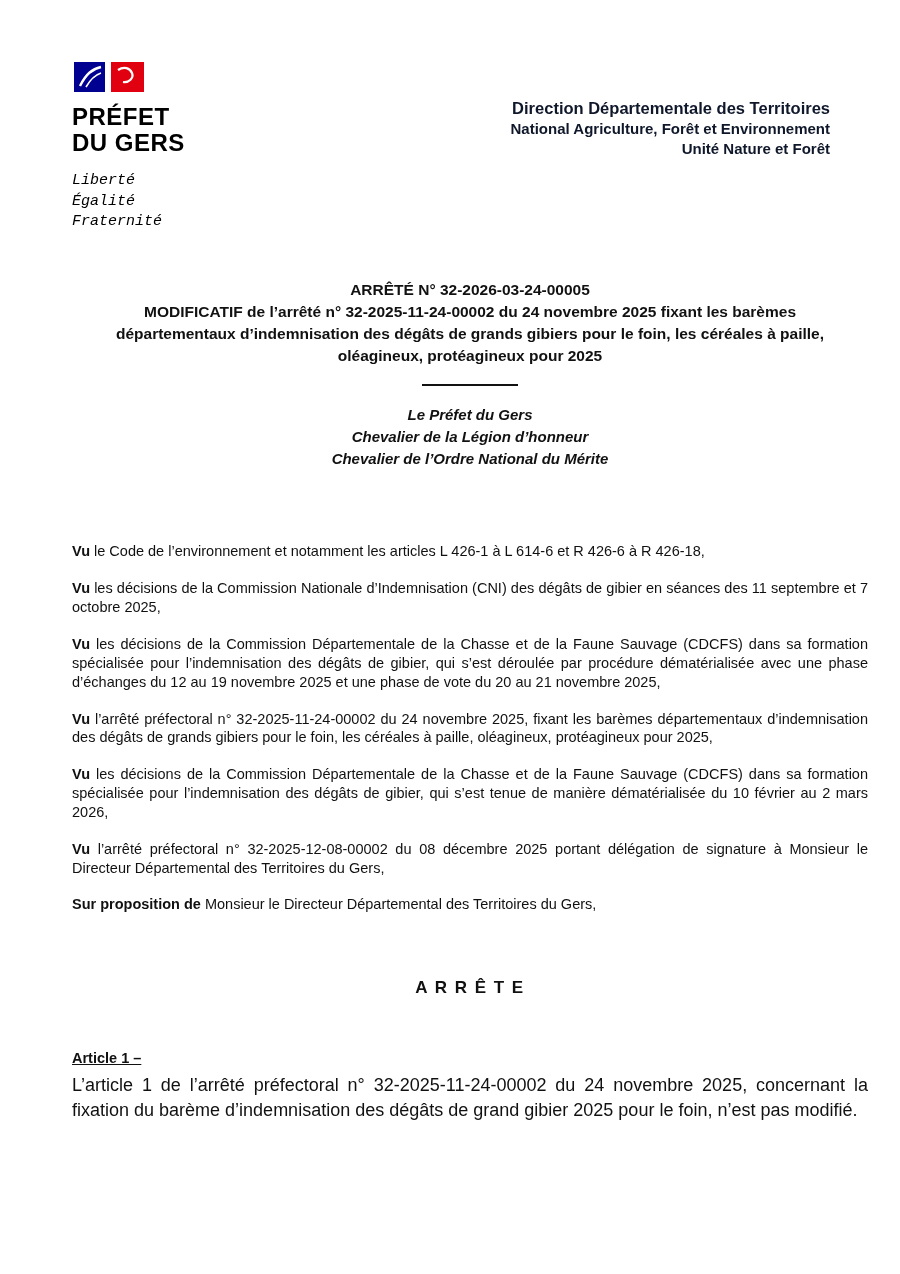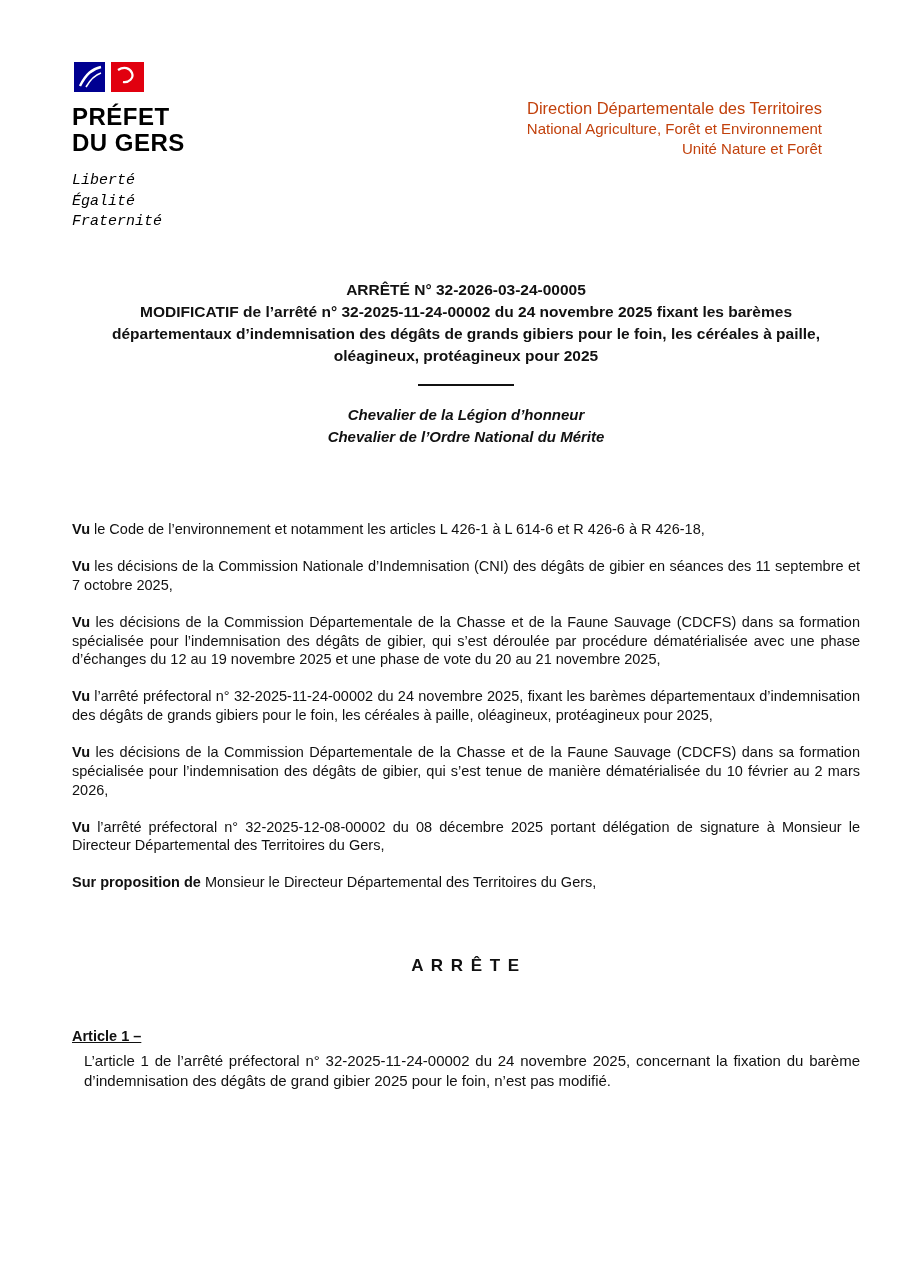--- a/index.html
+++ b/index.html
@@ -4,21 +4,21 @@
 <style>
   * { box-sizing: border-box; }
   html, body { margin: 0; padding: 0; background: #e8e8e8; }
   .page {
     width: 900px;
     height: 1274px;
     margin: 0 auto;
     background: #ffffff;
     font-family: "Liberation Sans", sans-serif;
     color: #111111;
-    padding: 60px 40px 40px 72px;
+    padding: 60px 32px 40px 72px;
     position: relative;
     overflow: hidden;
   }
 
   
   .header { display: flex; justify-content: space-between; align-items: flex-start; }
   .header-left { width: 230px; }
   .emblem { display: block; margin-left: 2px; }
   .prefet-name {
     margin-top: 10px;
@@ -33,22 +33,22 @@
     font-family: Liberation Mono, monospace;
     font-style: italic;
     font-size: 15px;
     line-height: 1.38;
     color: #000000;
   }
   .header-right {
     text-align: right;
     padding-top: 38px;
     padding-right: 38px;
-    font-weight: normal;
-    color: #c2410c;
+    font-weight: bold;
+    color: #0f172a;
   }
   .header-right .svc-line1 { font-size: 16.5px; line-height: 1.3; }
   .header-right .svc-line2, .header-right .svc-line3 { font-size: 15px; line-height: 1.3; }
 
   
   .title-block {
     margin-top: 46px;
     text-align: center;
     font-weight: bold;
     font-size: 15.5px;
@@ -97,22 +97,22 @@
 
   
   .article-section { margin-top: 52px; }
   .article-heading {
     font-weight: bold;
     font-size: 14.5px;
     text-decoration: underline;
     color: #111111;
   }
   .article-body {
-    margin: 7px 0 0 12px;
-    font-size: 15px;
+    margin: 7px 0 0 0;
+    font-size: 18px;
     line-height: 1.35;
     text-align: justify;
     color: #111111;
   }
 </style>
 </head>
 <body>
 
 <div class="page">
 
@@ -143,20 +143,21 @@
   </header>
 
   <div class="title-block">
     <div>ARRÊTÉ N° 32-2026-03-24-00005</div>
     <div>MODIFICATIF de l’arrêté n° 32-2025-11-24-00002 du 24 novembre 2025 fixant les barèmes départementaux d’indemnisation des dégâts de grands gibiers pour le foin, les céréales à paille, oléagineux, protéagineux pour 2025</div>
   </div>
 
   <div class="separator"></div>
 
   <div class="authority">
+    <div>Le Préfet du Gers</div>
     <div>Chevalier de la Légion d’honneur</div>
     <div>Chevalier de l’Ordre National du Mérite</div>
   </div>
 
   <main class="recitals">
     <p class="recital"><span class="lead">Vu</span><span> le Code de l’environnement et notamment les articles L 426-1 à L 614-6 et R 426-6 à R 426-18,</span></p>
     <p class="recital"><span class="lead">Vu</span><span> les décisions de la Commission Nationale d’Indemnisation (CNI) des dégâts de gibier en séances des 11 septembre et 7 octobre 2025,</span></p>
     <p class="recital"><span class="lead">Vu</span><span> les décisions de la Commission Départementale de la Chasse et de la Faune Sauvage (CDCFS) dans sa formation spécialisée pour l’indemnisation des dégâts de gibier, qui s’est déroulée par procédure dématérialisée avec une phase d’échanges du 12 au 19 novembre 2025 et une phase de vote du 20 au 21 novembre 2025,</span></p>
     <p class="recital"><span class="lead">Vu</span><span> l’arrêté préfectoral n° 32-2025-11-24-00002 du 24 novembre 2025, fixant les barèmes départementaux d’indemnisation des dégâts de grands gibiers pour le foin, les céréales à paille, oléagineux, protéagineux pour 2025,</span></p>
     <p class="recital"><span class="lead">Vu</span><span> les décisions de la Commission Départementale de la Chasse et de la Faune Sauvage (CDCFS) dans sa formation spécialisée pour l’indemnisation des dégâts de gibier, qui s’est tenue de manière dématérialisée du 10 février au 2 mars 2026,</span></p>

